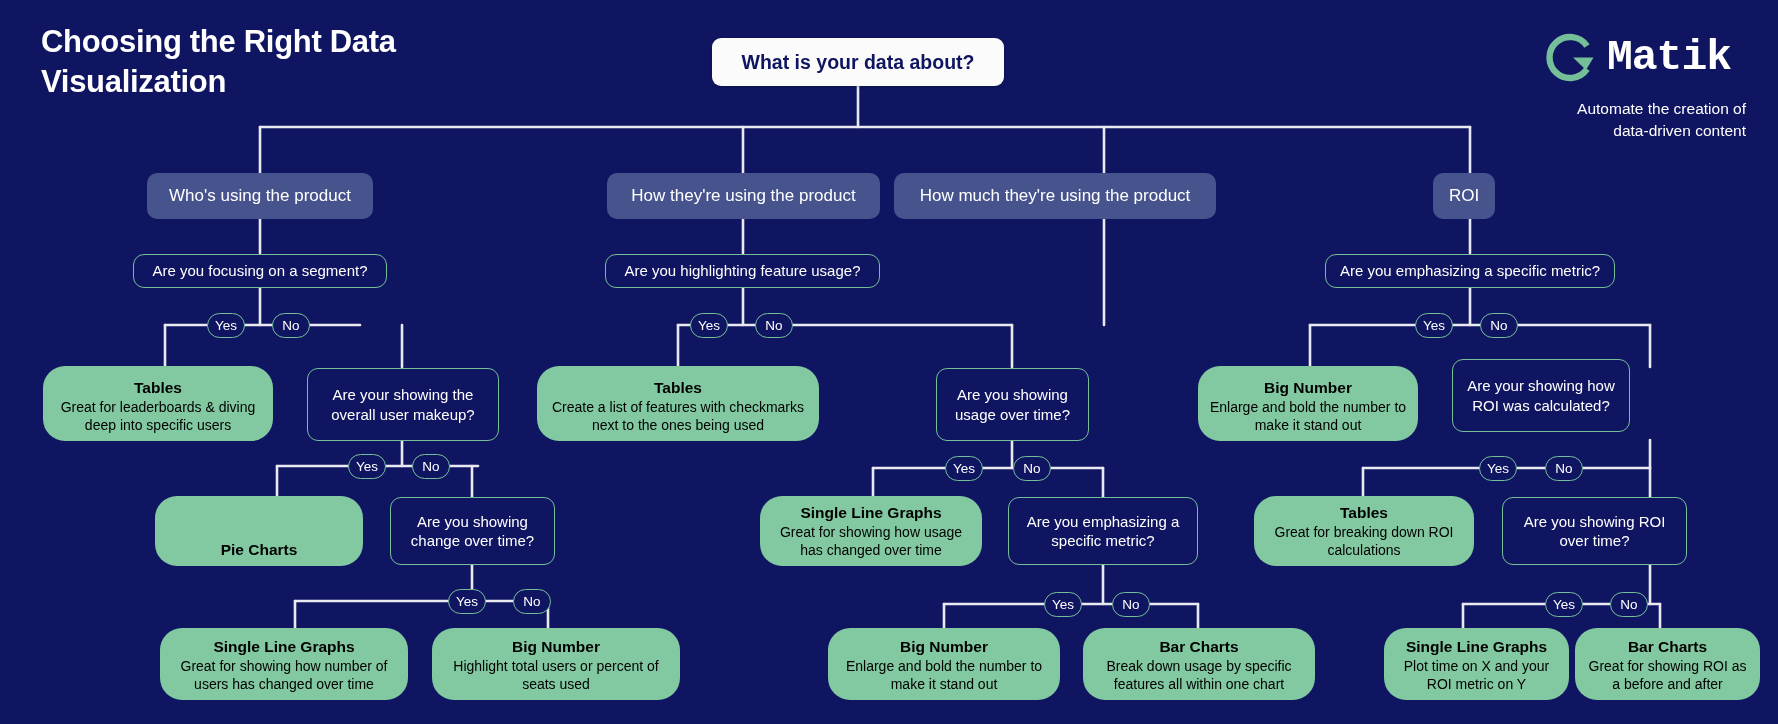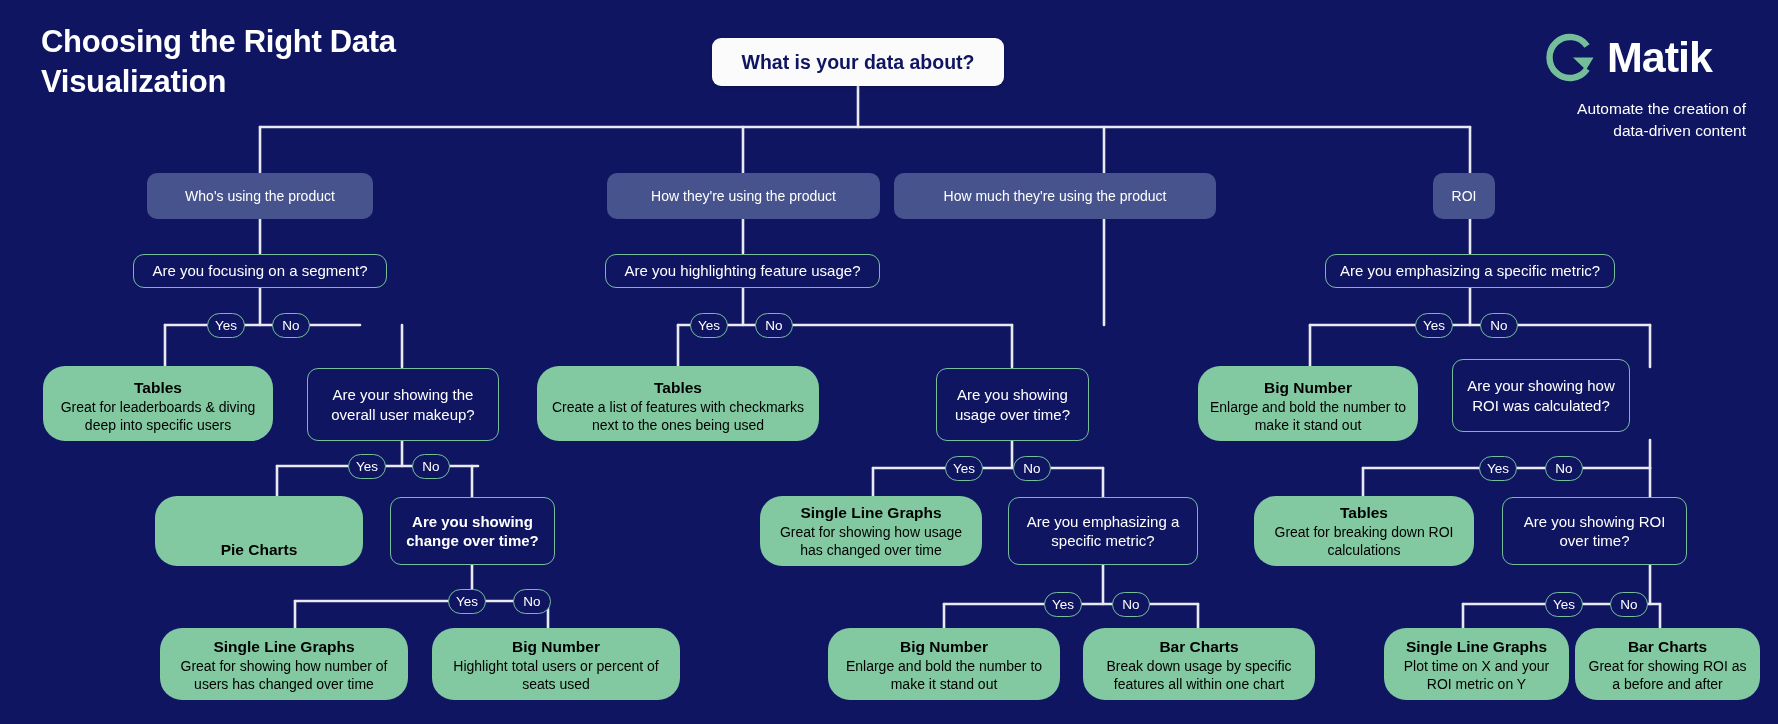--- a/index.html
+++ b/index.html
@@ -15,40 +15,40 @@
 
   
   .title {
     position:absolute; left:41px; top:22px;
     font-size:31px; font-weight:bold; color:#ffffff;
     line-height:1.28; letter-spacing:-0.3px;
     width:430px;
   }
 
   
-  .logo-wrap { position:absolute; left:1543px; top:30px; display:flex; align-items:center; gap:9px; }
+  .logo-wrap { position:absolute; left:1543px; top:30px; display:flex; align-items:center; gap:9px;font-family:Liberation Mono, monospace; }
   .logo-mark { width:55px; height:55px; }
   .logo-text { font-size:43px; font-weight:bold; color:#ffffff; letter-spacing:-1px; line-height:1; }
   .tagline {
     position:absolute; right:32px; top:98px;
     width:330px; text-align:right;
     font-size:15.5px; color:#ffffff; line-height:1.42;
   }
 
   
   .node { position:absolute; display:flex; align-items:center; justify-content:center; text-align:center; }
 
   .node.root {
     background:#fbfbfb; border-radius:9px;
     color:#0f1560; font-weight:bold; font-size:19.5px;
     box-shadow:0 1px 3px rgba(0,0,0,.2);
   }
   .node.cat {
     background:#47538d; border-radius:10px;
-    color:#ffffff; font-size:14px; font-weight:normal;
+    color:#ffffff; font-size:17px; font-weight:normal;
   }
   .node.q {
     background:#0f1560; border:1.6px solid #74bf9a; border-radius:11px;
     color:#ffffff; font-size:15px; line-height:1.28;
     padding:4px 10px;
   }
   .node.res {
     background:#82c9a1; border-radius:22px;
     color:#000000; padding:6px 10px;
     flex-direction:column; justify-content:flex-end;
@@ -167,21 +167,21 @@
   <div class="node cat" style="left:1433px; top:173px; width:62px; height:46px;">
     <span>ROI</span>
   </div>
 
   <div class="node q" style="left:133px; top:254px; width:254px; height:34px;">
     <span>Are you focusing on a segment?</span>
   </div>
   <div class="node q" style="left:307px; top:368px; width:192px; height:73px;">
     <span>Are your showing the overall user makeup?</span>
   </div>
-  <div class="node q" style="left:390px; top:497px; width:165px; height:68px;font-weight:bold;">
+  <div class="node q" style="left:390px; top:497px; width:165px; height:68px;">
     <span>Are you showing change over time?</span>
   </div>
 
   <div class="node q" style="left:605px; top:254px; width:275px; height:34px;">
     <span>Are you highlighting feature usage?</span>
   </div>
 
   <div class="node q" style="left:936px; top:368px; width:153px; height:73px;">
     <span>Are you showing usage over time?</span>
   </div>

